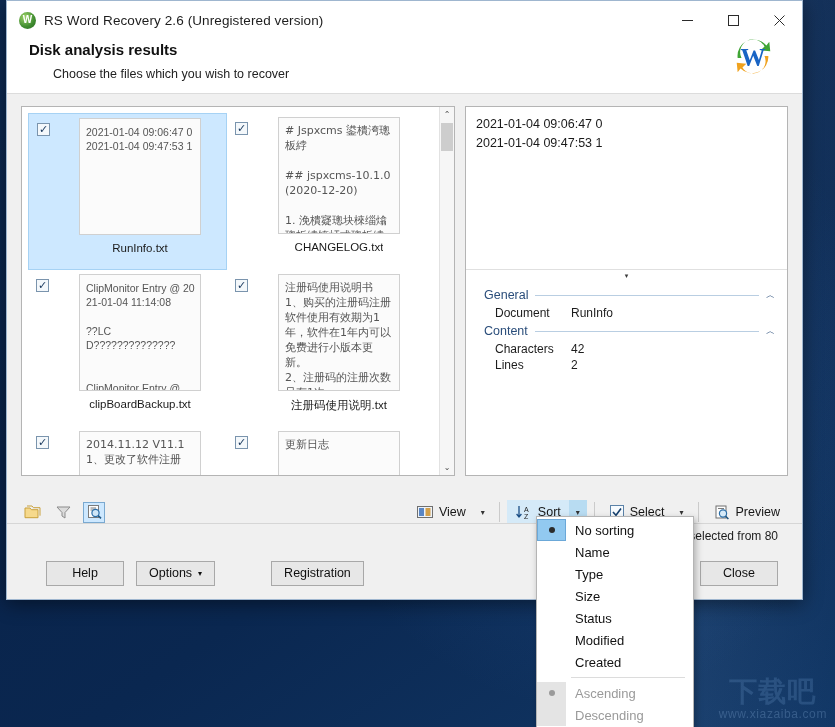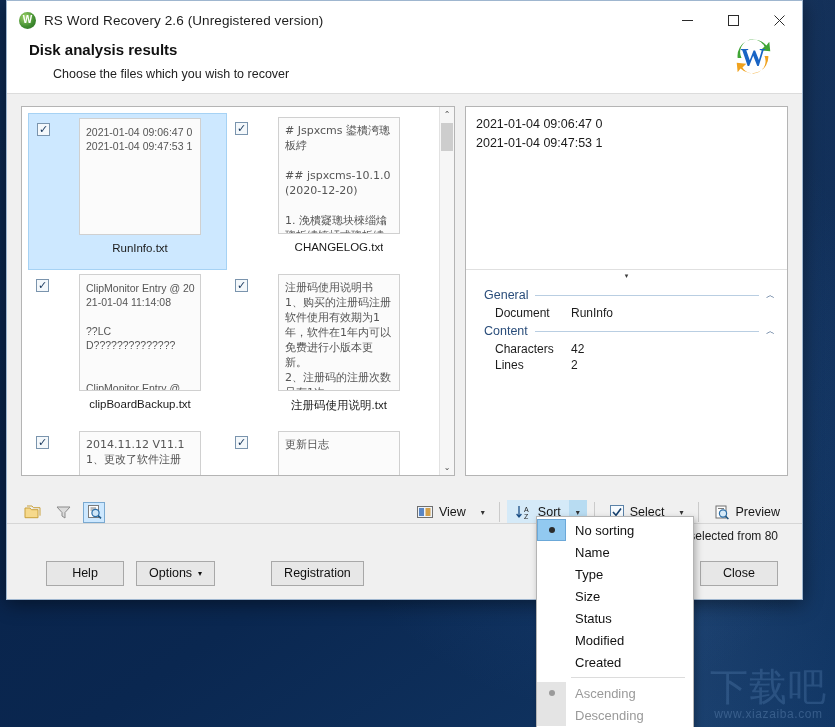--- a/index.html
+++ b/index.html
@@ -221,21 +221,21 @@
   .menu-item.disabled .dot { background: #9a9a9a; }
   .menu-label { padding-left: 9px; }
   .menu-sep { height: 1px; background: #dcdcdc; margin: 4px 8px 4px 34px; }
   
   .watermark {
     position: absolute; right: 8px; bottom: 6px; text-align: center;
     pointer-events: none; user-select: none;
   }
   .wm-cjk {
     font-family: "DejaVu Sans", sans-serif;
-    font-size: 38px; font-weight: normal; letter-spacing: 1px;
+    font-size: 28px; font-weight: bold; letter-spacing: 1px;
     color: rgba(120,165,215,0.22);
     line-height: 1;
   }
   .wm-url {
     font-size: 12px; color: rgba(150,190,230,0.26); letter-spacing: 0.6px;
     margin-top: 1px;
   }
 </style>
 </head>
 <body>

